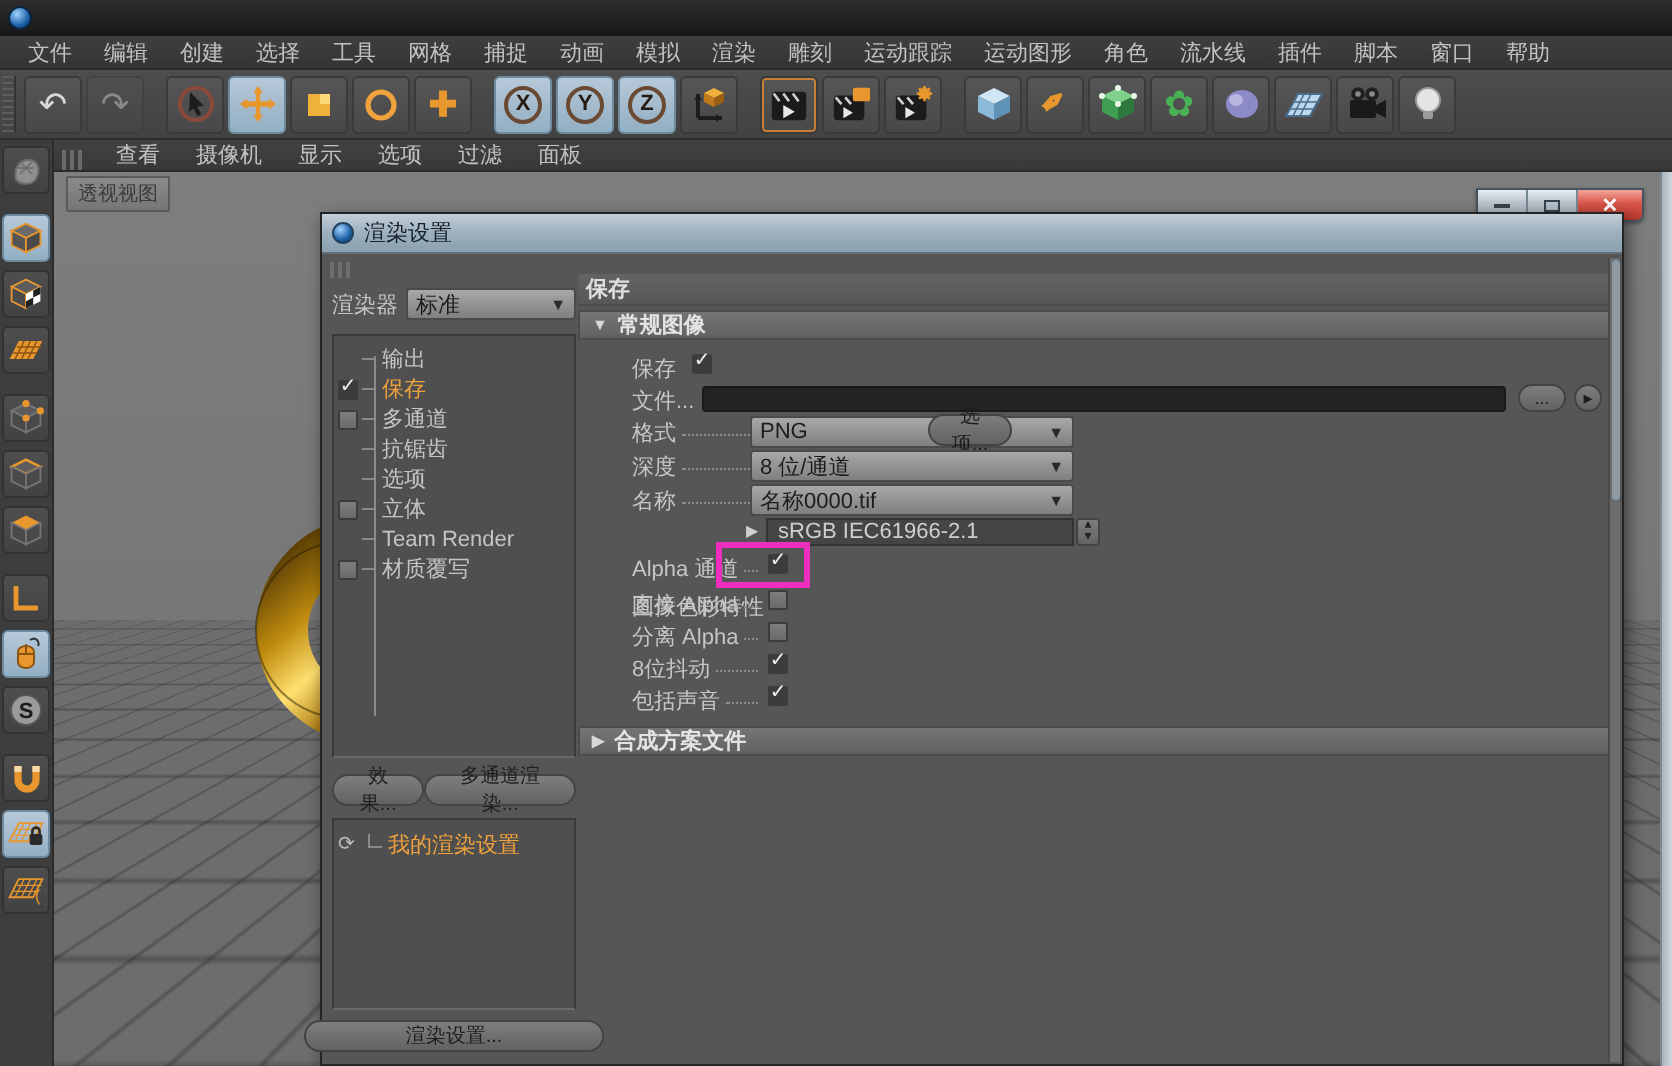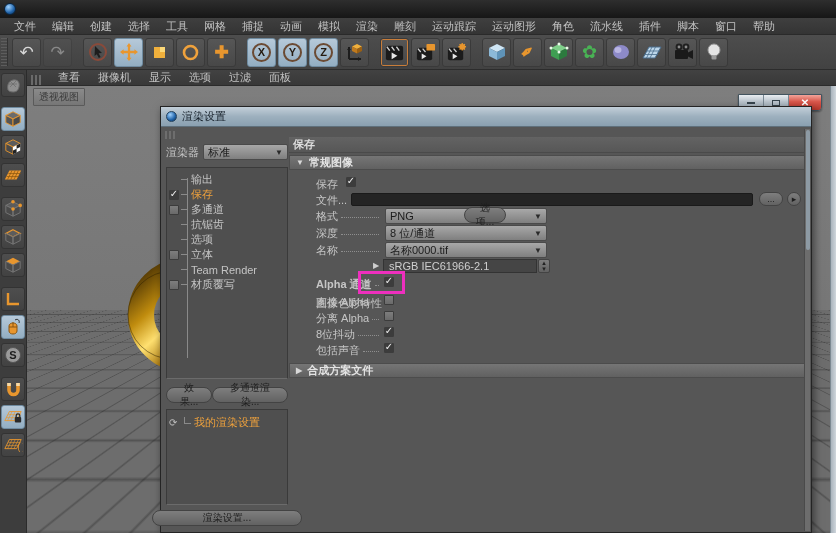--- a/index.html
+++ b/index.html
@@ -149,23 +149,23 @@
   .section { height:15px; margin-top:2px; background:linear-gradient(#757575,#616161);
     border:1px solid #4c4c4c; display:flex; align-items:center; padding-left:6px;
     color:#e3e3e3; font-weight:bold; cursor:pointer; }
   .section .tri { font-size:8px; margin-right:5px; color:#d8d8d8; }
   .rows { position:relative; padding-top:5px; }
   .prow { position:relative; height:16px; }
   .plbl { position:absolute; left:27px; top:2px; width:66px; display:flex;
     align-items:baseline; color:#c6c6c6; white-space:nowrap; }
   .plbl.dots::after { content:""; flex:1; border-bottom:1px dotted #8e8e8e;
     margin:0 3px; transform:translateY(-2px); }
-  .plbl.bold { font-weight:bold; }
+  .plbl.bold { font-weight:normal; }
   .plbl.wide { width:112px;margin-top:36px; }
-  .pctl { position:absolute; left:96px; top:1px; }
+  .pctl { position:absolute; left:86px; top:1px; }
   .pcb { position:absolute; left:95px; top:2px; }
   .pcb.savepos { left:57px; }
   .field { height:13px; background:#242424; border:1px solid #1a1a1a; border-radius:2px; }
   .file-field { position:absolute; left:62px; top:2px; width:402px; }
   .roundbtn { position:absolute; top:1px; height:14px; border-radius:7px;
     background:linear-gradient(#7e7e7e,#626262); border:1px solid #434343; color:#1e1e1e;
     font-size:9px; display:flex; align-items:center; justify-content:center; cursor:pointer; }
   .browse { left:470px; width:24px; }
   .tinyarrow { left:498px; width:14px; }
   .dd.w162 { width:162px; }

